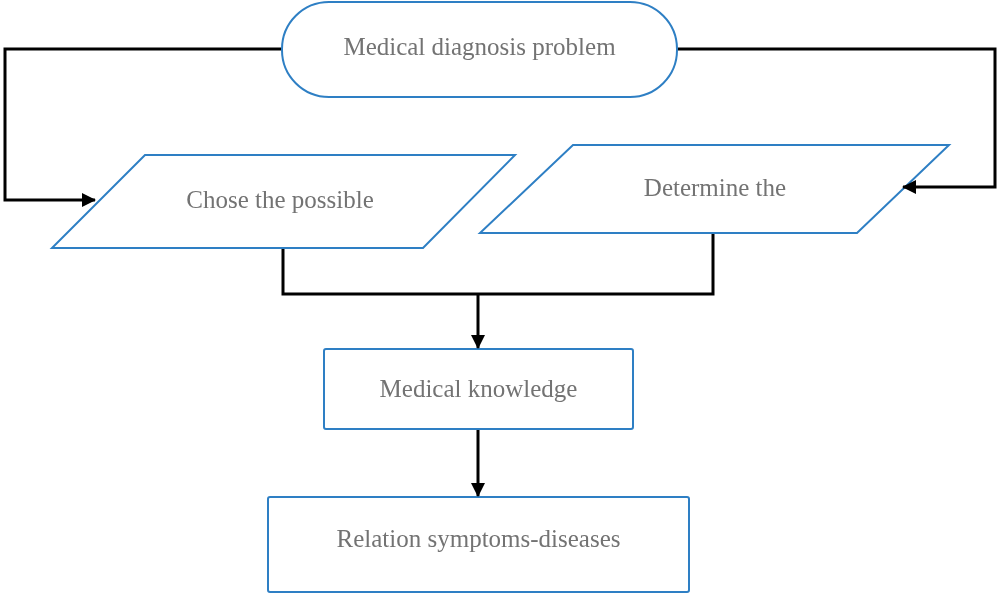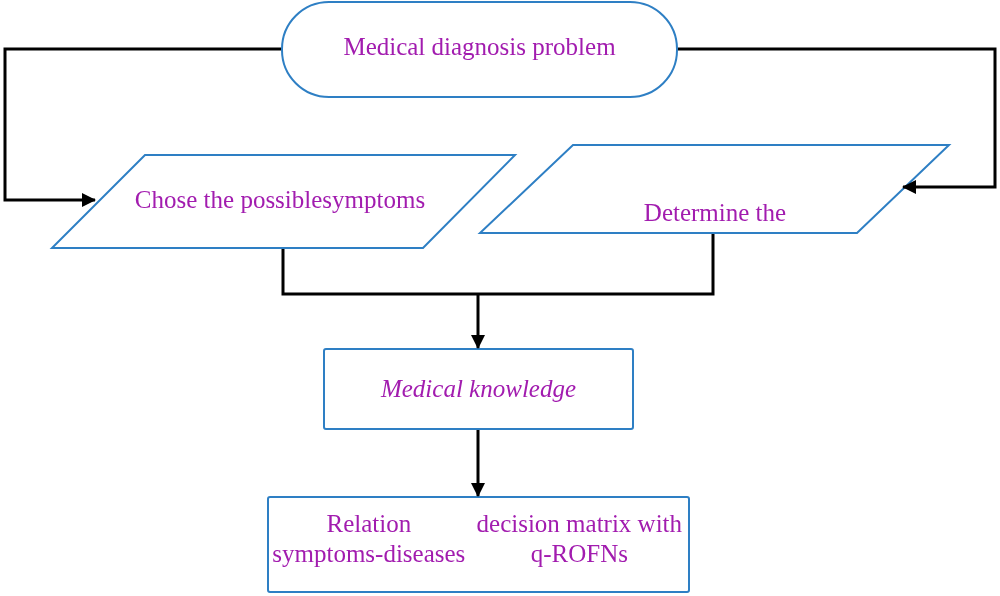--- a/index.html
+++ b/index.html
@@ -2,21 +2,21 @@
 <html><head>
 <meta charset="utf-8">
 <style>
   html, body { margin: 0; padding: 0; background: #ffffff; }
   body { width: 1000px; height: 596px; position: relative; overflow: hidden; }
   svg { position: absolute; left: 0; top: 0; }
   .lbl {
     position: absolute;
     font-family: "Liberation Serif", "DejaVu Serif", serif;
     font-size: 25px;
-    color: #a21caf;
+    color: #737373;
     text-align: center;
     line-height: 30px;
     display: flex; align-items: center; justify-content: center;
   }
   .lbl span { display: block; }
 </style>
 </head>
 <body>
 
 <svg width="1000" height="596" viewBox="0 0 1000 596">
@@ -45,27 +45,25 @@
   <line x1="478" y1="294" x2="478" y2="348" stroke="#000" stroke-width="3" marker-end="url(#ahd)"></line>
   <line x1="478" y1="430" x2="478" y2="496" stroke="#000" stroke-width="3" marker-end="url(#ahd)"></line>
 </svg>
 
 <div class="lbl" style="left:282px; top:2px; width:395px; height:90px;">
   <span>Medical diagnosis problem</span>
 </div>
 
 <div class="lbl" style="left:120px; top:160px; width:320px; height:80px; flex-direction:row;">
   <span>Chose the possible</span>
-  <span>symptoms</span>
 </div>
 
-<div class="lbl" style="left:555px; top:148px; width:320px; height:80px; flex-direction:column;justify-content:flex-end;">
+<div class="lbl" style="left:555px; top:148px; width:320px; height:80px; flex-direction:row;">
   <span>Determine the</span>
 </div>
 
-<div class="lbl" style="left:324px; top:351px; width:309px; height:76px; flex-direction:column;font-style:italic;">
+<div class="lbl" style="left:324px; top:351px; width:309px; height:76px; flex-direction:column;">
   <span>Medical knowledge</span>
 </div>
 
 <div class="lbl" style="left:268px; top:499px; width:421px; height:80px; ">
   <span>Relation symptoms-diseases</span>
-  <span>decision matrix with q-ROFNs</span>
 </div>
 
 </body></html>

